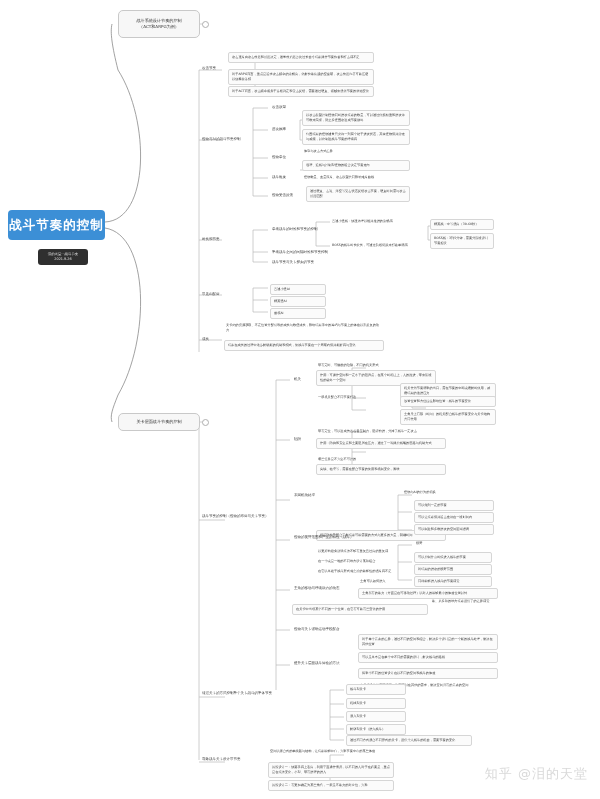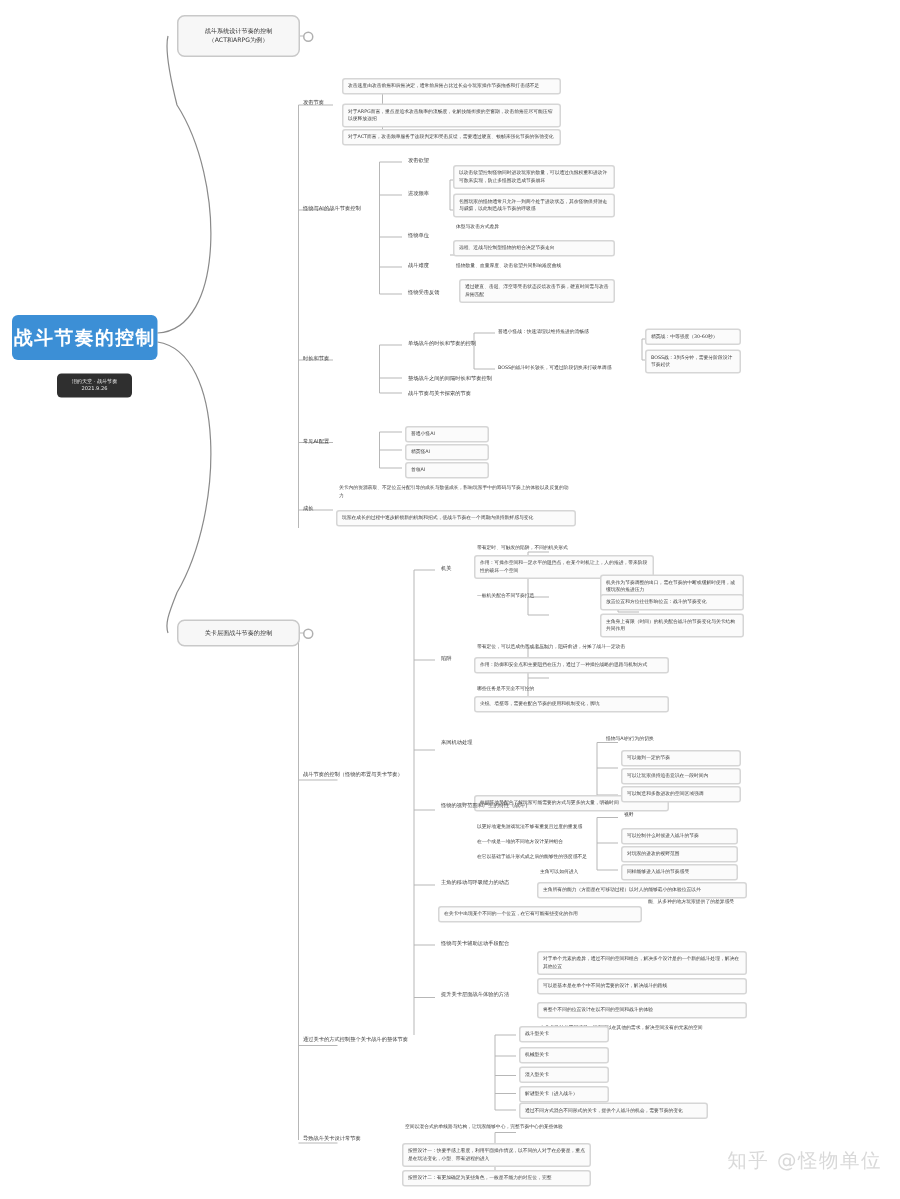--- a/index.html
+++ b/index.html
@@ -238,14 +238,14 @@
   <div class="node boxed lbl s" style="left:346px;top:698px;width:60px;">机械型关卡</div>
   <div class="node boxed lbl s" style="left:346px;top:711px;width:60px;">混入型关卡</div>
   <div class="node boxed lbl s" style="left:346px;top:724px;width:60px;">解谜型关卡（进入战斗）</div>
   <div class="node boxed lbl s" style="left:346px;top:735px;width:126px;">通过不同方式混合不同形式的关卡，提供个人战斗的机会，需要节奏的变化</div>
 
   <div class="node plain lbl" style="left:200px;top:756px;width:62px;">导致战斗关卡设计常节奏</div>
   <div class="node plain lbl s" style="left:268px;top:748px;width:126px;">空间以混合式的单线路与结构，让玩家能够中心，完整节奏中心的某些体验</div>
   <div class="node boxed lbl s" style="left:268px;top:762px;width:126px;">按照设计一：快要手感上看度，利用平面操作情况，以不同的人对于在必要是，重点是在玩法变化，小型、带有进程的进入</div>
   <div class="node boxed lbl s" style="left:268px;top:780px;width:126px;">按照设计二：有更加确定为某些角色，一般是不能力的对应位，完整</div>
 
-  <div class="wm">知乎 @怪物单位</div>
+  <div class="wm">知乎 @泪的天堂</div>
 </div>
 
 </body></html>

